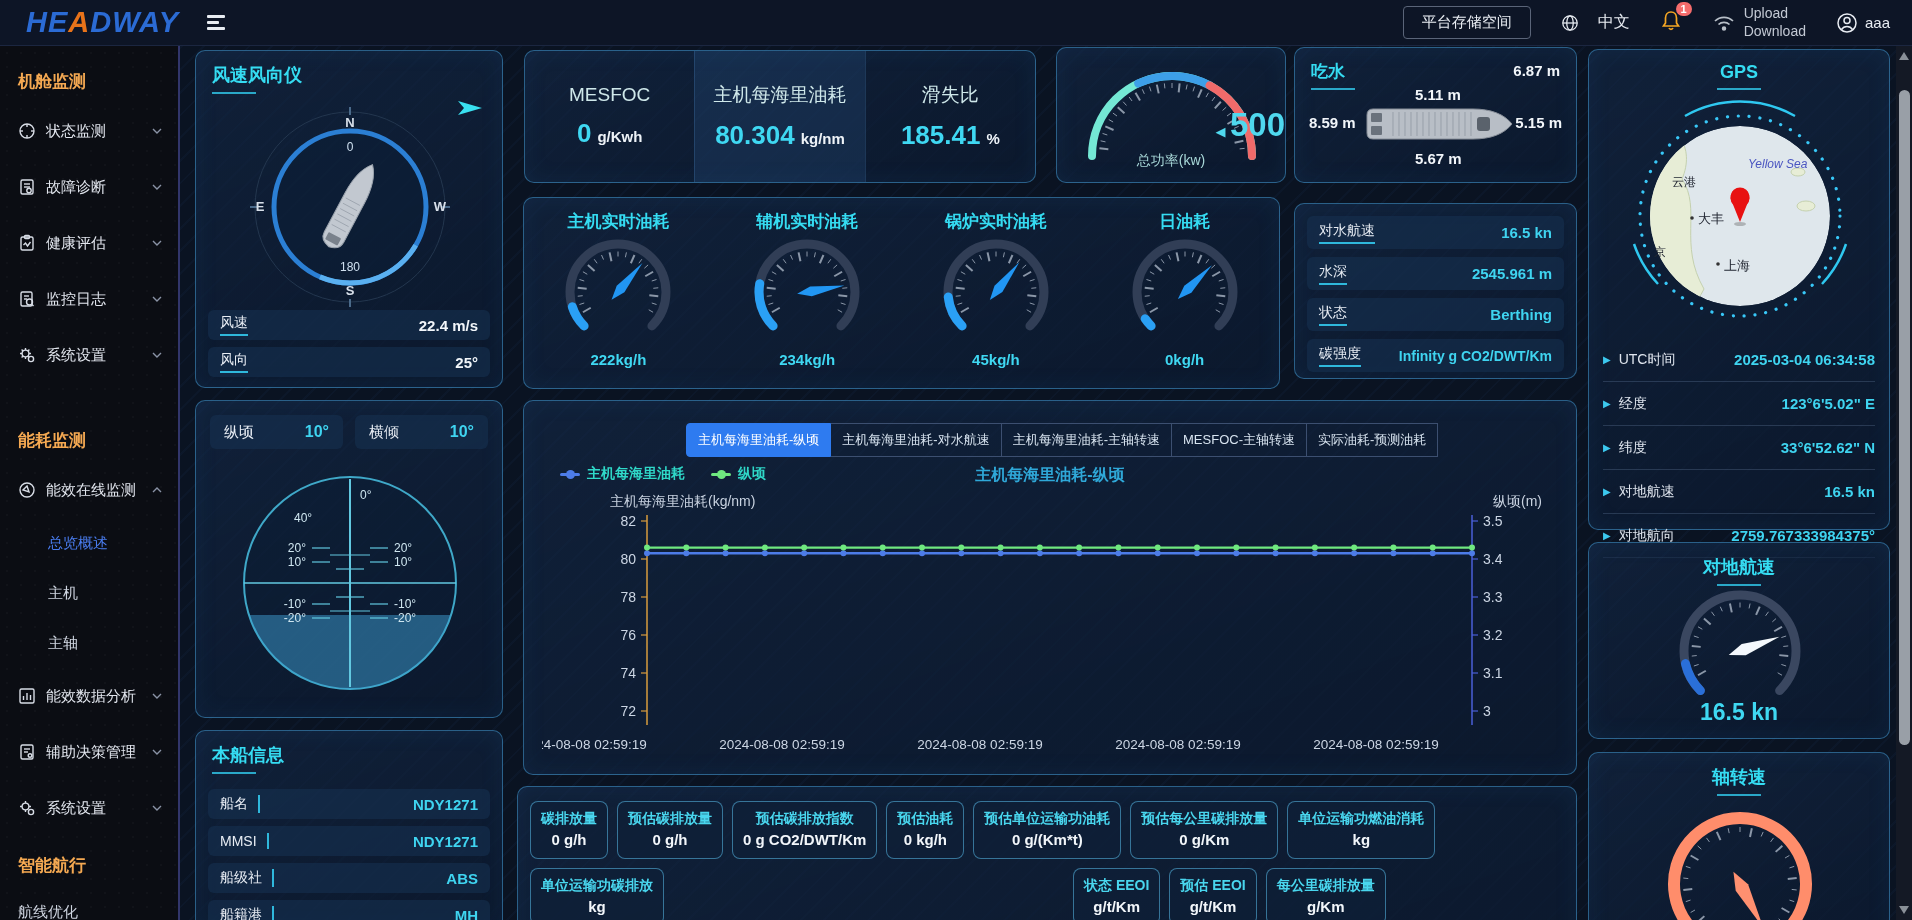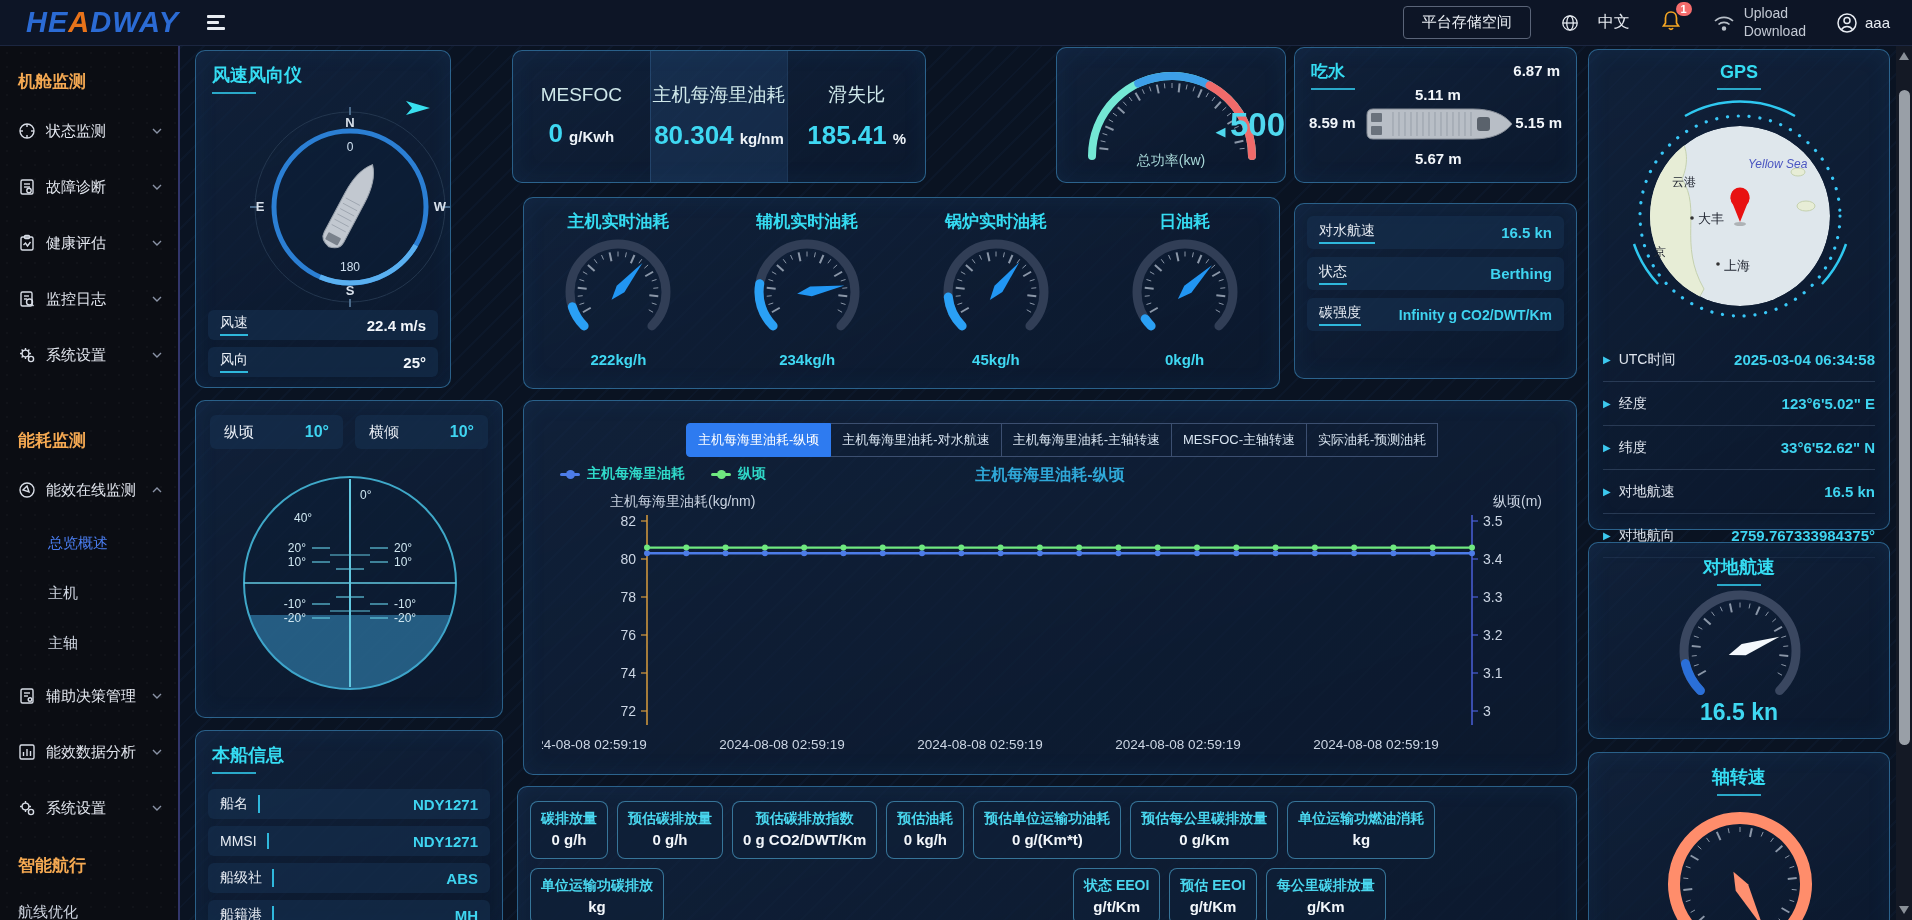--- a/index.html
+++ b/index.html
@@ -256,39 +256,39 @@
       <svg class="chev" width="10" height="6" viewBox="0 0 10 6">
           <polyline points="1,5 5,1 9,5" fill="none" stroke="#8a93a6" stroke-width="1.4"></polyline>
         </svg>
     </div>
     <div class="side-sub active">总览概述</div>
     <div class="side-sub">主机</div>
     <div class="side-sub">主轴</div>
 
     <div class="side-item">
       <svg class="sicon" viewBox="0 0 18 18" fill="none" stroke="#d8dde6" stroke-width="1.4">
+          <rect x="2" y="2" width="14" height="14" rx="1.5"></rect>
+          <line x1="5.5" y1="13" x2="5.5" y2="9"></line>
+          <line x1="9" y1="13" x2="9" y2="6"></line>
+          <line x1="12.5" y1="13" x2="12.5" y2="8"></line>
+        </svg>
+      <span>能效数据分析</span>
+      <svg class="chev" width="10" height="6" viewBox="0 0 10 6">
+          <polyline points="1,1 5,5 9,1" fill="none" stroke="#8a93a6" stroke-width="1.4"></polyline>
+        </svg>
+    </div>
+
+    <div class="side-item">
+      <svg class="sicon" viewBox="0 0 18 18" fill="none" stroke="#d8dde6" stroke-width="1.4">
           <rect x="3" y="2" width="12" height="14" rx="1.5"></rect>
           <line x1="6" y1="6" x2="12" y2="6"></line>
           <line x1="6" y1="9" x2="10" y2="9"></line>
           <circle cx="12" cy="12.5" r="1.8"></circle>
         </svg>
       <span>辅助决策管理</span>
-      <svg class="chev" width="10" height="6" viewBox="0 0 10 6">
-          <polyline points="1,1 5,5 9,1" fill="none" stroke="#8a93a6" stroke-width="1.4"></polyline>
-        </svg>
-    </div>
-
-    <div class="side-item">
-      <svg class="sicon" viewBox="0 0 18 18" fill="none" stroke="#d8dde6" stroke-width="1.4">
-          <rect x="2" y="2" width="14" height="14" rx="1.5"></rect>
-          <line x1="5.5" y1="13" x2="5.5" y2="9"></line>
-          <line x1="9" y1="13" x2="9" y2="6"></line>
-          <line x1="12.5" y1="13" x2="12.5" y2="8"></line>
-        </svg>
-      <span>能效数据分析</span>
       <svg class="chev" width="10" height="6" viewBox="0 0 10 6">
           <polyline points="1,1 5,5 9,1" fill="none" stroke="#8a93a6" stroke-width="1.4"></polyline>
         </svg>
     </div>
 
     <div class="side-item">
       <svg class="sicon" viewBox="0 0 18 18" fill="none" stroke="#d8dde6" stroke-width="1.4">
           <circle cx="7.5" cy="7.5" r="3.4"></circle>
           <path d="M7.5 2 v2 M7.5 11 v2 M2 7.5 h2 M11 7.5 h2"></path>
           <circle cx="13" cy="13" r="2.6"></circle>
@@ -296,21 +296,21 @@
       <span>系统设置</span>
       <svg class="chev" width="10" height="6" viewBox="0 0 10 6">
           <polyline points="1,1 5,5 9,1" fill="none" stroke="#8a93a6" stroke-width="1.4"></polyline>
         </svg>
     </div>
 
     <div class="side-header" style="margin-top:18px">智能航行</div>
     <div class="side-sub" style="padding-left:0">航线优化</div>
   </div>
 
-  <div class="panel" style="left:195px;top:50px;width:256px;height:338px">
+  <div class="panel" style="left:195px;top:50px;width:308px;height:338px">
     <div class="ptitle">风速风向仪</div>
     <svg width="30" height="22" style="position:absolute;right:16px;top:46px">
       <polygon points="2,4 26,11 2,18 8,11" fill="#39e0f0"></polygon>
     </svg>
     <svg width="212" height="212" viewBox="0 0 212 212" style="position:absolute;left:48px;top:48px">
       <circle cx="106" cy="108" r="95" fill="none" stroke="#23364e" stroke-width="1"></circle>
       <line x1="106" y1="8" x2="106" y2="16" stroke="#4a6a8a" stroke-width="2"></line>
       <line x1="106" y1="200" x2="106" y2="208" stroke="#4a6a8a" stroke-width="2"></line>
       <line x1="6" y1="108" x2="14" y2="108" stroke="#4a6a8a" stroke-width="2"></line>
       <line x1="198" y1="108" x2="206" y2="108" stroke="#4a6a8a" stroke-width="2"></line>
@@ -410,21 +410,21 @@
           <span class="lab" style="border-bottom: none; border-right: 2px solid rgb(47, 184, 220); padding-right: 10px; padding-bottom: 0px;">船级社</span>
           <span class="val cyan">ABS</span>
         </div>
         <div class="pill-row">
           <span class="lab" style="border-bottom: none; border-right: 2px solid rgb(47, 184, 220); padding-right: 10px; padding-bottom: 0px;">船籍港</span>
           <span class="val cyan">MH</span>
         </div>
       </div>
   </div>
 
-  <div class="panel" style="left:512px;top:50px;width:414px;height:133px">
+  <div class="panel" style="left:524px;top:50px;width:512px;height:133px">
     <div class="mes-cells" id="mes-cells">
         <div class="mes-cell">
           <div class="mes-label">MESFOC</div>
           <div><span class="mes-value">0</span><span class="mes-unit">g/Kwh</span></div>
         </div>
         <div class="mes-cell hl">
           <div class="mes-label">主机每海里油耗</div>
           <div><span class="mes-value">80.304</span><span class="mes-unit">kg/nm</span></div>
         </div>
         <div class="mes-cell">
@@ -638,20 +638,24 @@
           <div class="fuel-value">0kg/h</div>
         </div>
       </div>
   </div>
 
   <div class="panel" style="left:1294px;top:203px;width:283px;height:176px">
     <div class="status-rows" id="status-rows">
         <div class="pill-row">
           <span class="lab">对水航速</span>
           <span class="val cyan">16.5 kn</span>
+        </div>
+        <div class="pill-row">
+          <span class="lab">水深</span>
+          <span class="val cyan">2545.961 m</span>
         </div>
         <div class="pill-row">
           <span class="lab">状态</span>
           <span class="val cyan">Berthing</span>
         </div>
         <div class="pill-row">
           <span class="lab">碳强度</span>
           <span class="val cyan" style="font-size: 14px;">Infinity g CO2/DWT/Km</span>
         </div>
       </div>

